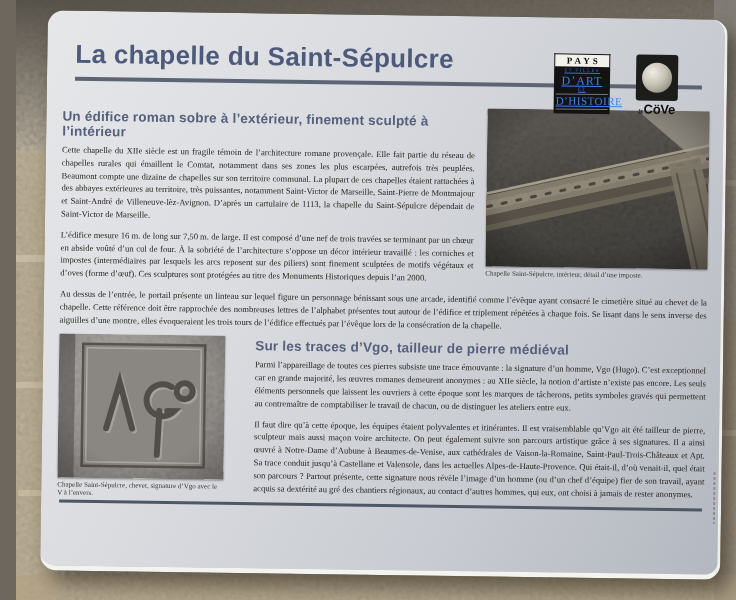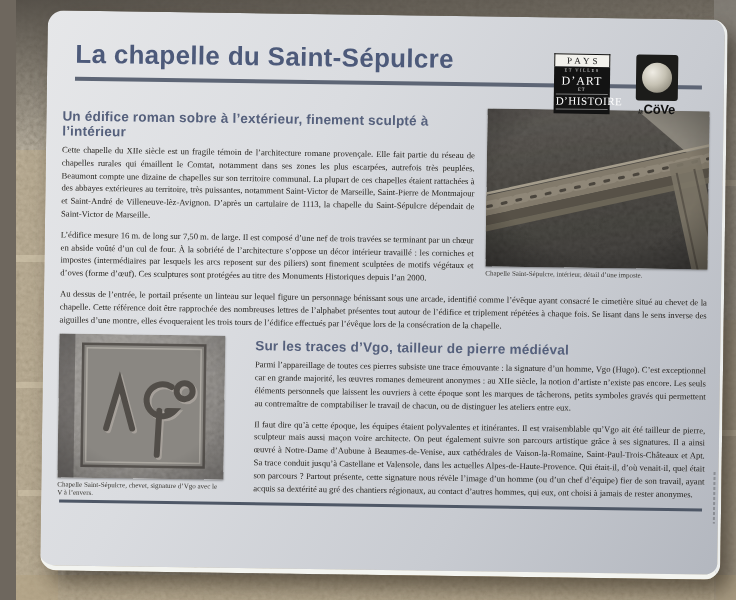--- a/index.html
+++ b/index.html
@@ -16,22 +16,22 @@
   }
   .hdr{position:relative;margin:0 8px 0 12px;}
   .title{
     font-family:"Liberation Sans",sans-serif;font-weight:bold;font-size:26px;
     color:#4d5a7a;margin:14px 0 0 0;letter-spacing:.3px;
   }
   .title-rule{height:4px;background:#5d6575;margin-top:7px;}
   .logos{position:absolute;top:8px;right:22px;display:flex;gap:24px;align-items:flex-start;z-index:3;}
   .logo-pays{width:56px;text-align:center;font-family:"Liberation Serif",serif;}
   .pays-band{background:#f2f1ec;border:1.5px solid #111;border-bottom:none;color:#111;
-    font-size:9px;font-weight:normal;letter-spacing:3px;padding:1px 0 1px 3px;text-align:center;}
-  .pays-black{background:#131313;color:#ffffff;padding:2px 2px 4px 2px;line-height:1.05;}
+    font-size:9px;font-weight:bold;letter-spacing:3px;padding:1px 0 1px 3px;text-align:center;}
+  .pays-black{background:#131313;color:#3b82f6;padding:2px 2px 4px 2px;line-height:1.05;text-decoration:underline;}
   .pays-small{font-size:4.5px;letter-spacing:1.5px;opacity:.85;}
   .pays-dart{font-size:12px;letter-spacing:1px;margin-top:1px;}
   .pays-et{font-size:4.5px;letter-spacing:1px;margin-top:1px;}
   .pays-hist{font-size:11px;letter-spacing:.5px;margin-top:1px;border-top:.5px solid #777;border-bottom:.5px solid #777;padding:1px 0;}
   .logo-cove{width:46px;text-align:center;}
   .cove-square{width:42px;height:46px;margin:0 auto;background:#1c1c1a;border-radius:3px;
     display:flex;align-items:center;justify-content:center;}
   .cove-circle{width:30px;height:30px;border-radius:50%;
     background:radial-gradient(circle at 35% 32%,#efece4,#c6c2b4 45%,#9a9688 75%,#8a8678);}
   .cove-label{font-family:"Liberation Sans",sans-serif;font-weight:bold;font-size:13px;color:#101010;margin-top:1px;letter-spacing:-.3px;}

